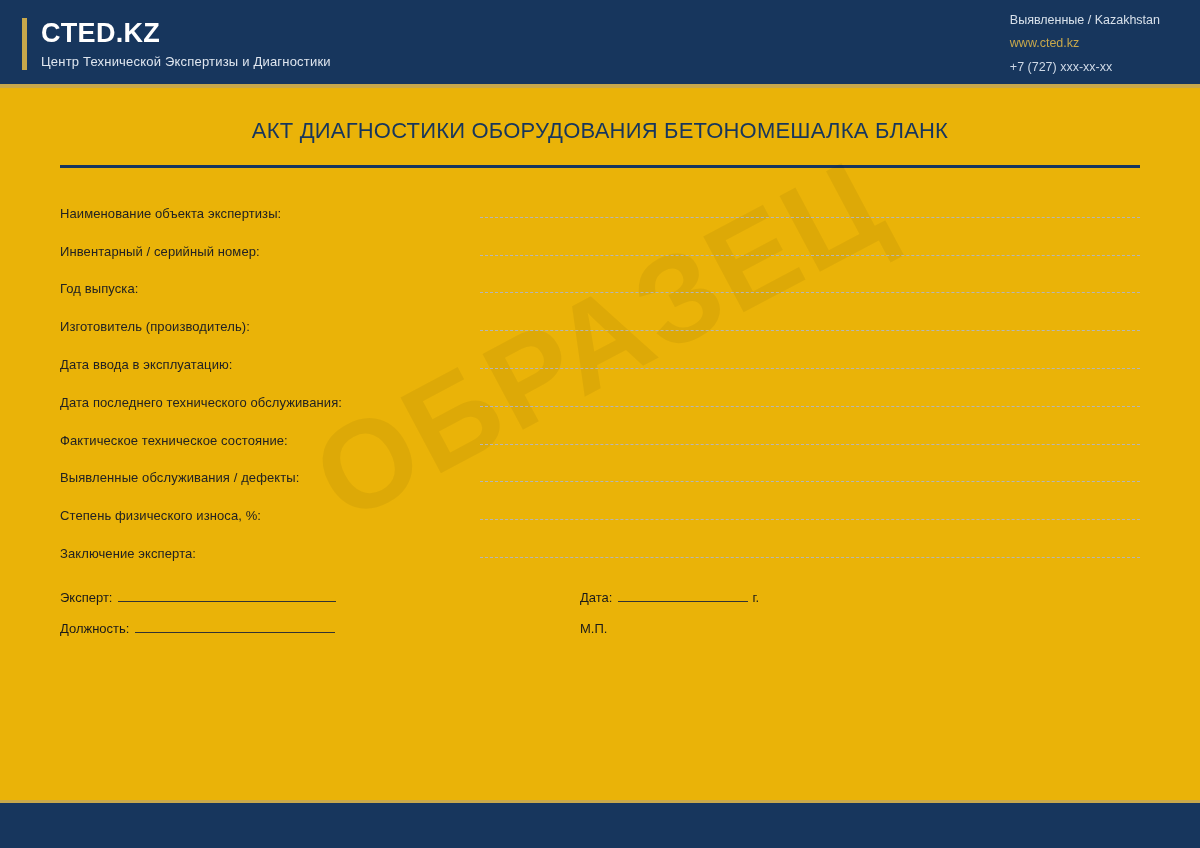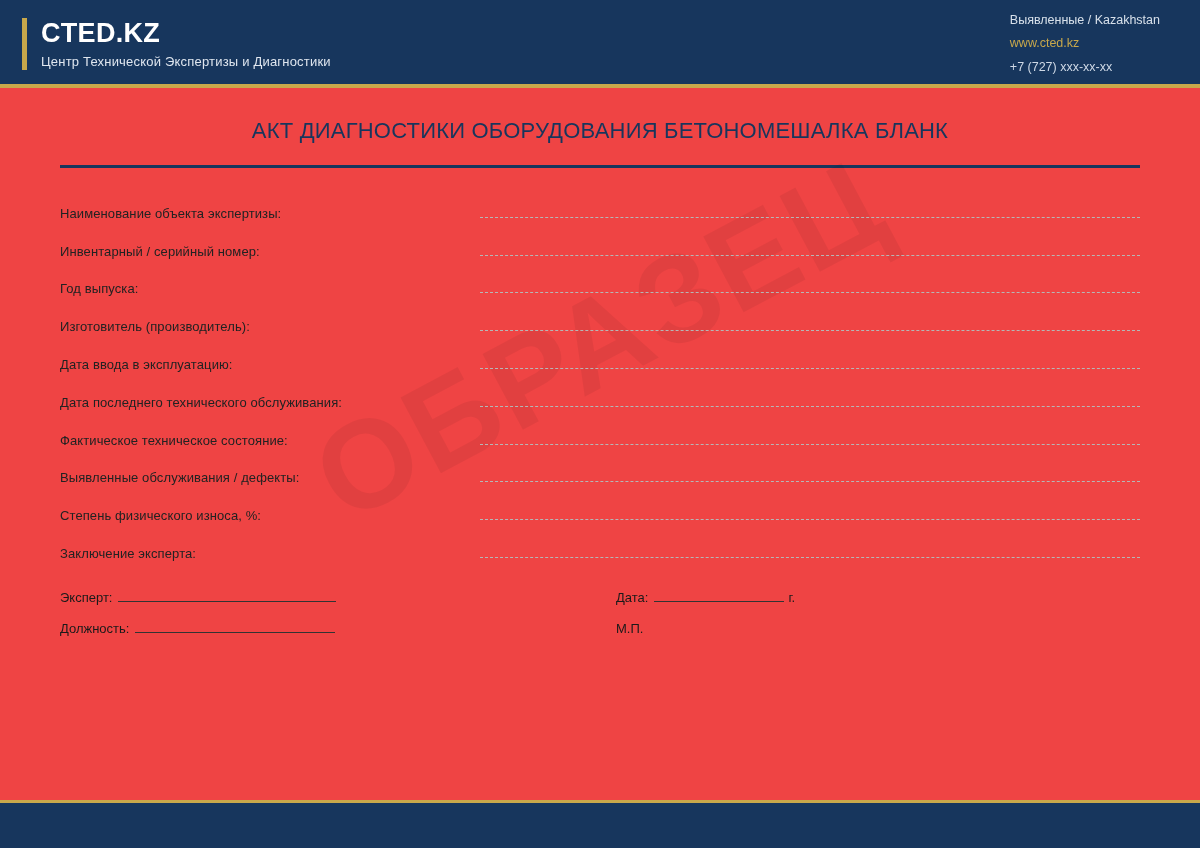--- a/index.html
+++ b/index.html
@@ -13,21 +13,21 @@
     font-family: "Liberation Sans", sans-serif;
     color: #1a1a1a;
     overflow: hidden;
     position: relative;
   }
 
   .page {
     position: relative;
     width: 1200px;
     height: 848px;
-    background: #ef4444;
+    background: #eab308;
     box-sizing: border-box;
   }
 
   
   .header {
     position: relative;
     height: 88px;
     background: #17365d;
     display: flex;
     align-items: center;
@@ -151,21 +151,20 @@
   .signatures {
     position: relative;
     z-index: 1;
     margin-top: 26px;
     font-size: 13px;
   }
   .sig-row {
     display: flex;
     align-items: center;
     margin-bottom: 16px;
-    gap: 36px;
   }
   .sig-left {
     width: 520px;
     flex: 0 0 520px;
     white-space: nowrap;
   }
   .sig-right {
     flex: 1 1 auto;
     white-space: nowrap;
   }

